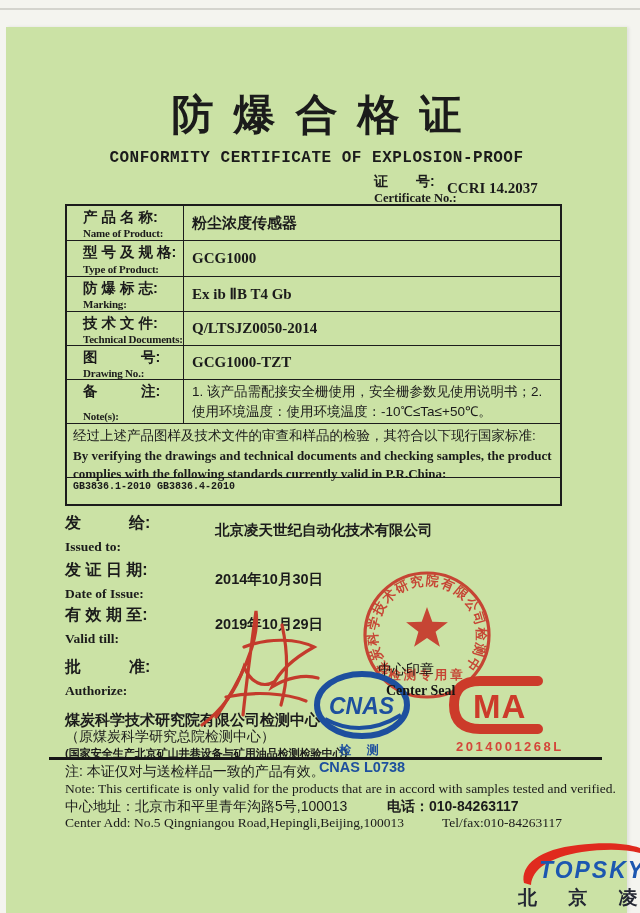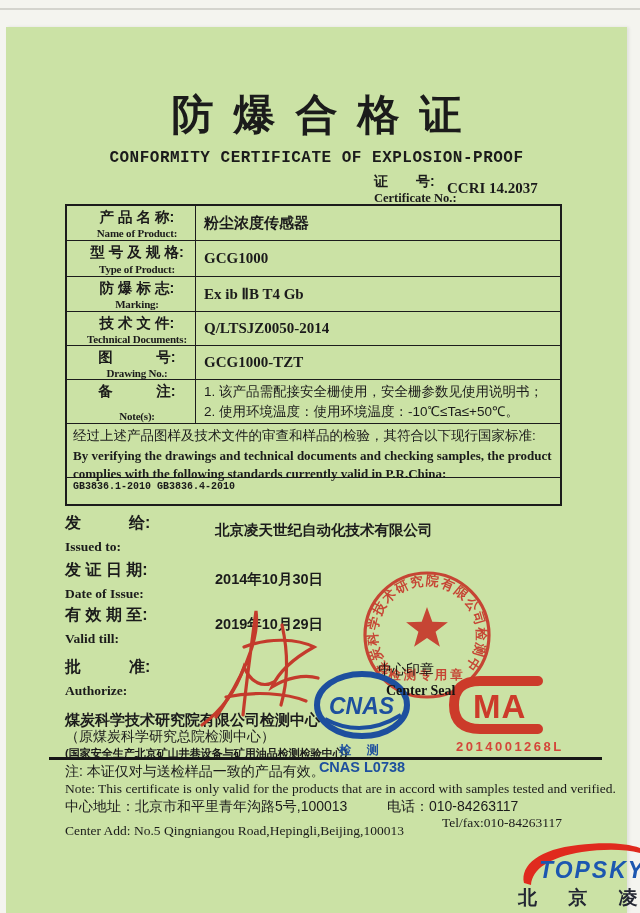--- a/index.html
+++ b/index.html
@@ -14,21 +14,21 @@
   .title-en { top:122px; left:0; width:100%; text-align:center; font-size:16px; font-weight:bold; font-family:"Liberation Mono", monospace; letter-spacing:0.5px; }
   .certno-label { left:368px; top:146px; }
   .certno-label .cn { font-size:14px; font-weight:bold; }
   .certno-label .en { font-size:12.5px; font-weight:bold; font-family:"Liberation Serif", serif; }
   .certno-value { left:441px; top:153px; font-size:15px; font-weight:bold; font-family:"Liberation Serif", serif; }
 
   
   .ctable { left:59px; top:177px; width:497px; border:2px solid #1c1c1c; background:transparent; }
   .trow { display:flex; border-bottom:1.5px solid #1c1c1c; }
   .trow:last-child { border-bottom:none; }
-  .tlabel { width:129px; border-right:1.5px solid #1c1c1c; padding:2px 4px 1px 16px; display:flex; flex-direction:column; justify-content:space-between;text-align:center; }
+  .tlabel { width:117px; border-right:1.5px solid #1c1c1c; padding:2px 4px 1px 16px; display:flex; flex-direction:column; justify-content:space-between; }
   .tl-cn { font-size:14.5px; font-weight:bold; white-space:nowrap; }
   .tl-en { font-size:11px; font-weight:bold; font-family:"Liberation Serif", serif; white-space:nowrap; letter-spacing:-0.2px; }
   .tvalue { flex:1; display:flex; align-items:center; padding:2px 6px 2px 8px; }
   .val-cn { font-size:15px; font-weight:bold; }
   .val-lat { font-size:15px; font-weight:bold; font-family:"Liberation Serif", serif; }
   .val-note { font-size:13.5px; line-height:1.42; font-weight:500; }
   .std-row { padding:3px 6px 4px 6px; border-bottom:1.5px solid #1c1c1c; }
   .std-cn { font-size:13.5px; font-weight:500; margin-bottom:2px; }
   .std-en { font-size:13px; font-weight:bold; font-family:"Liberation Serif", serif; line-height:1.4; }
   .gb-row { padding:3px 6px; font-size:10px; font-weight:bold; font-family:Liberation Mono, monospace; }
@@ -39,22 +39,22 @@
   .fv { font-size:14.5px; font-weight:600; }
 
   .org1 { left:59px; top:684px; font-size:15px; font-weight:600; }
   .org2 { left:59px; top:701px; font-size:14px; font-weight:500; }
   .org3 { left:59px; top:719px; font-size:11px; font-weight:bold;text-align:center; }
   .rule { left:43px; top:730px; width:553px; height:2.5px; background:#161616; }
 
   .note-cn { left:59px; top:736px; font-size:14px; font-weight:500; }
   .note-en { left:59px; top:754px; font-size:13.5px; font-weight:500; font-family:"Liberation Serif", serif; }
   .addr-cn { left:59px; top:771px; font-size:14px; font-weight:500; }
-  .phone-cn { left:381px; top:771px; font-size:14px; font-weight:400; }
-  .addr-en { left:59px; top:788px; font-size:13.5px; font-family:"Liberation Serif", serif; font-weight:500;margin-top:8px; }
+  .phone-cn { left:381px; top:771px; font-size:14px; font-weight:700; }
+  .addr-en { left:59px; top:788px; font-size:13.5px; font-family:"Liberation Serif", serif; font-weight:500; }
   .phone-en { left:436px; top:788px; font-size:13.5px; font-family:"Liberation Serif", serif; font-weight:500; }
   .web-line { left:59px; top:806px; font-size:14px; font-weight:500; }
 
   
   .sig { left:180px; top:558px; }
   .round-stamp { left:351px; top:538px; opacity:.93; }
   .seal-cn { left:372px; top:634px; font-size:14px; font-weight:normal; color:#151515; z-index:6; }
   .seal-en { left:380px; top:656px; font-size:14px; font-weight:bold; font-family:"Liberation Serif", serif; color:#151515; z-index:6; }
   .cnas-box { left:303px; top:642px; }
   .cma-box { left:438px; top:642px; }

